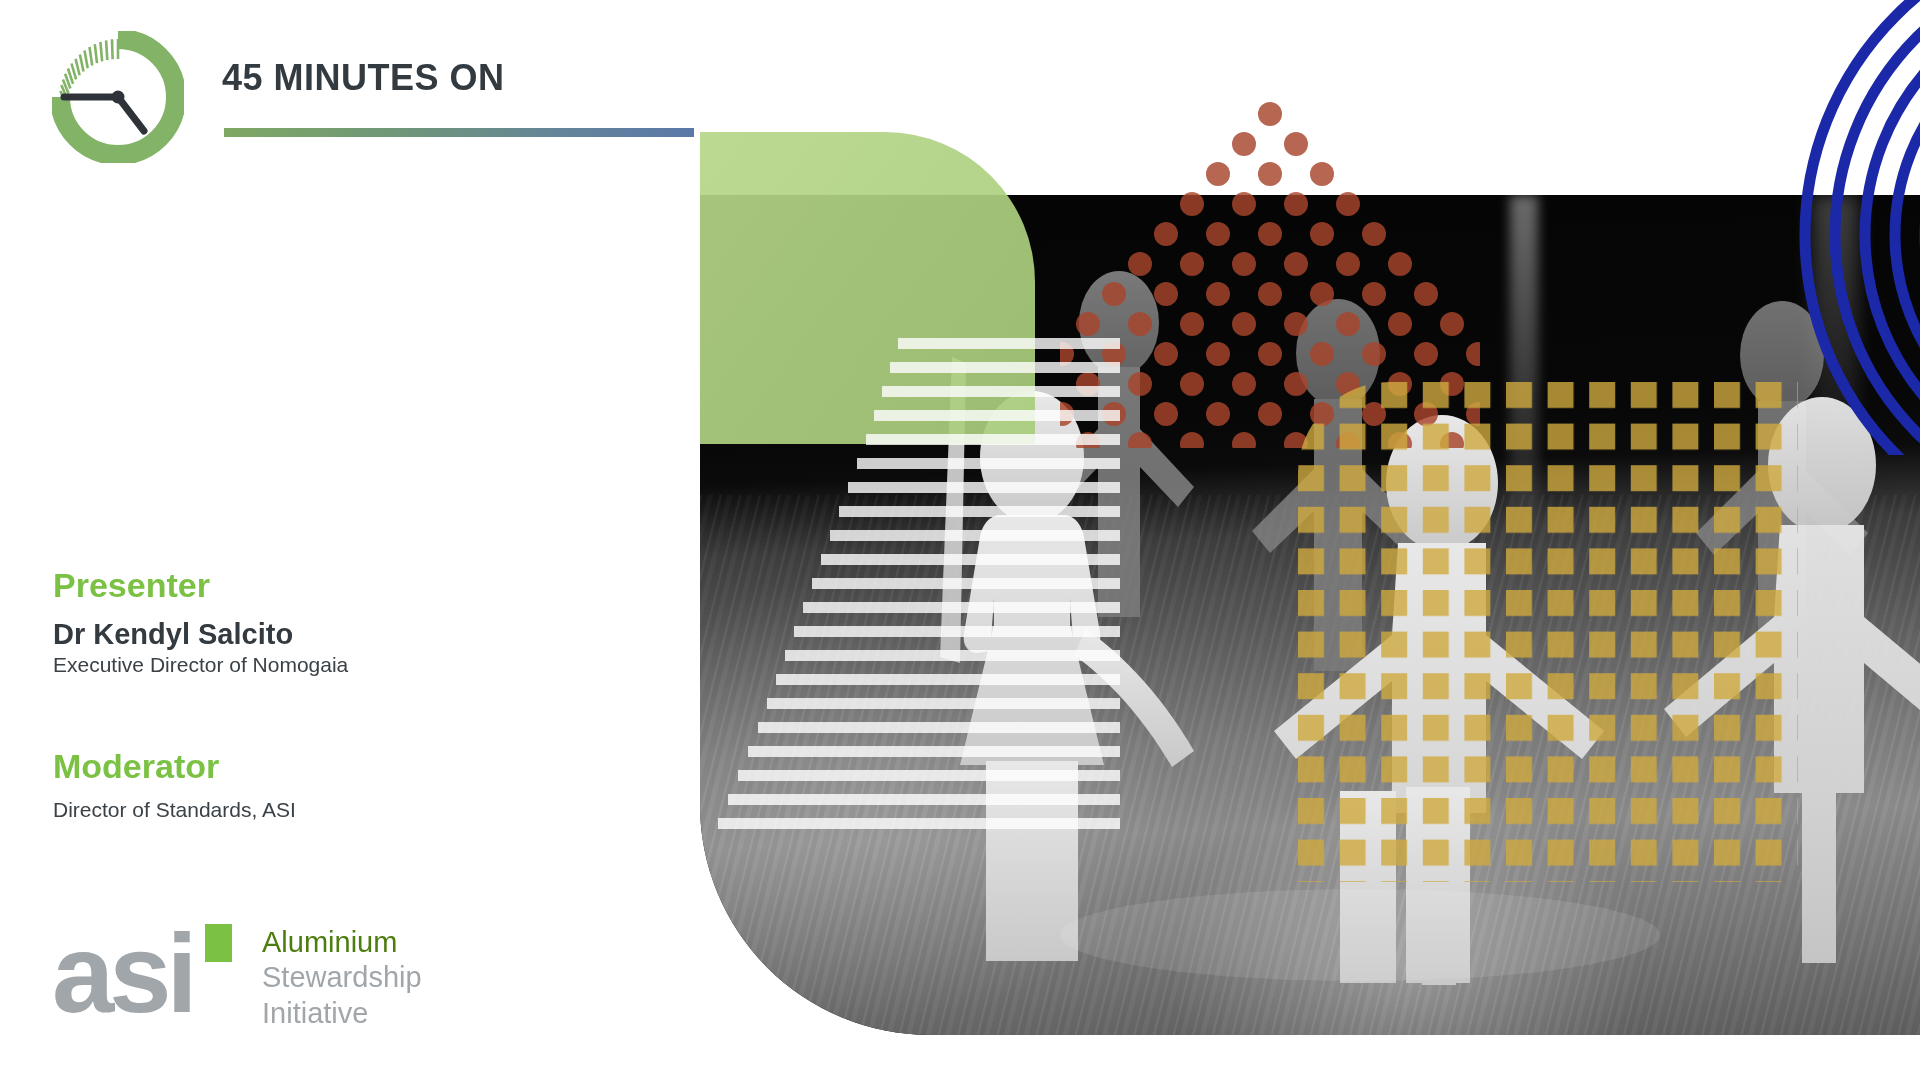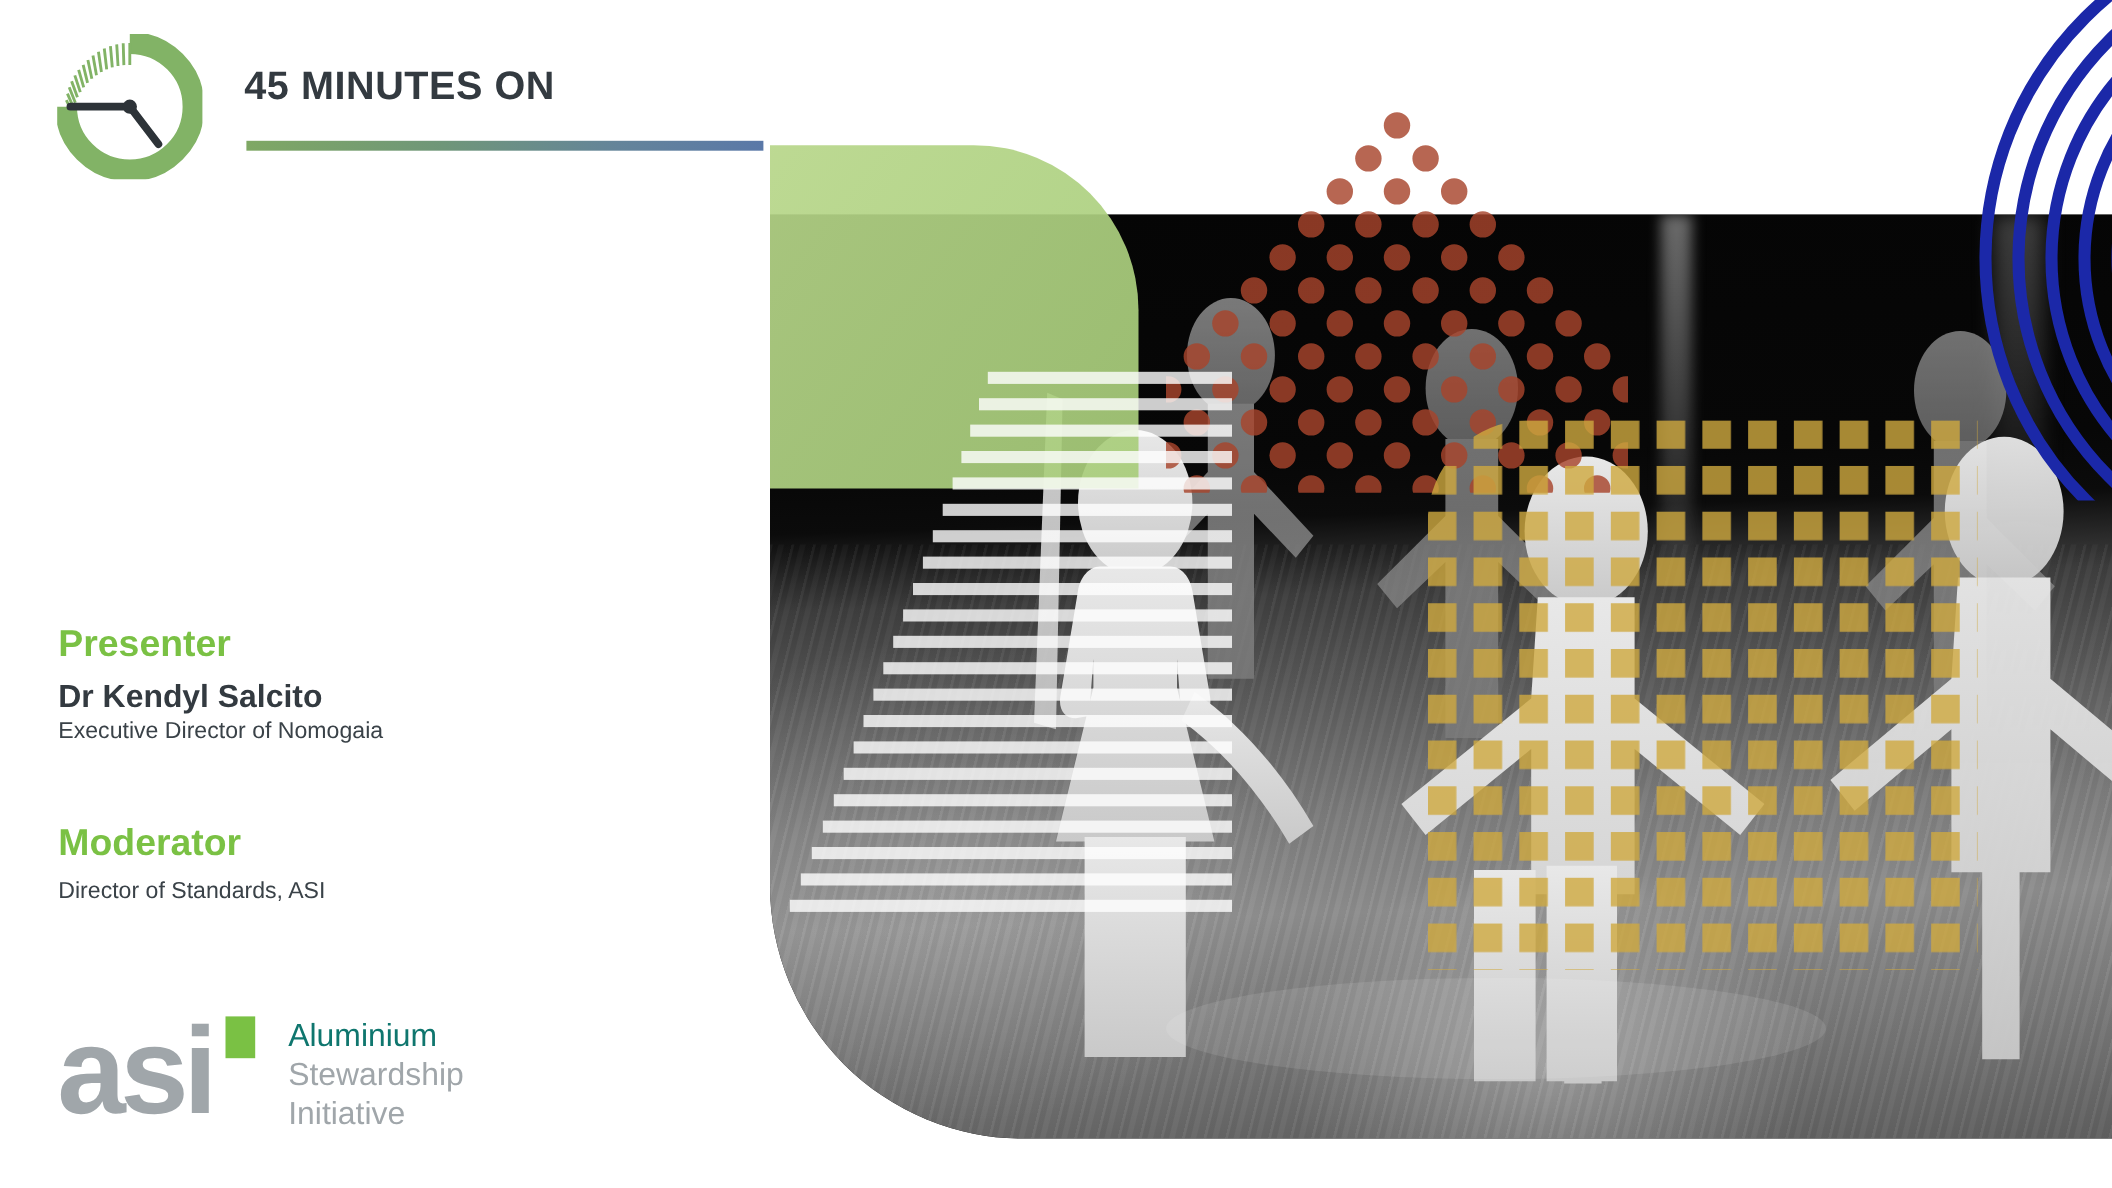--- a/index.html
+++ b/index.html
@@ -58,21 +58,21 @@
 
   
   #asi-logo{
     position:absolute;left:52px;top:920px;width:380px;height:120px;
   }
   #asi-mark{position:absolute;left:0;top:0;width:200px;height:112px;}
   #asi-words{
     position:absolute;left:210px;top:5px;width:200px;
     line-height:1.22;font-size:29px;font-weight:normal;
   }
-  #asi-word-1{color:#0f766e;}
+  #asi-word-1{color:#4d7c0f;}
   .asi-word-gray{color:#a0a6aa;}
 
   
   #collage{
     position:absolute;left:700px;top:0;width:1220px;height:1080px;
     overflow:hidden;
   }
   
   #photo-plate{
     position:absolute;left:0;top:195px;width:1220px;height:840px;

